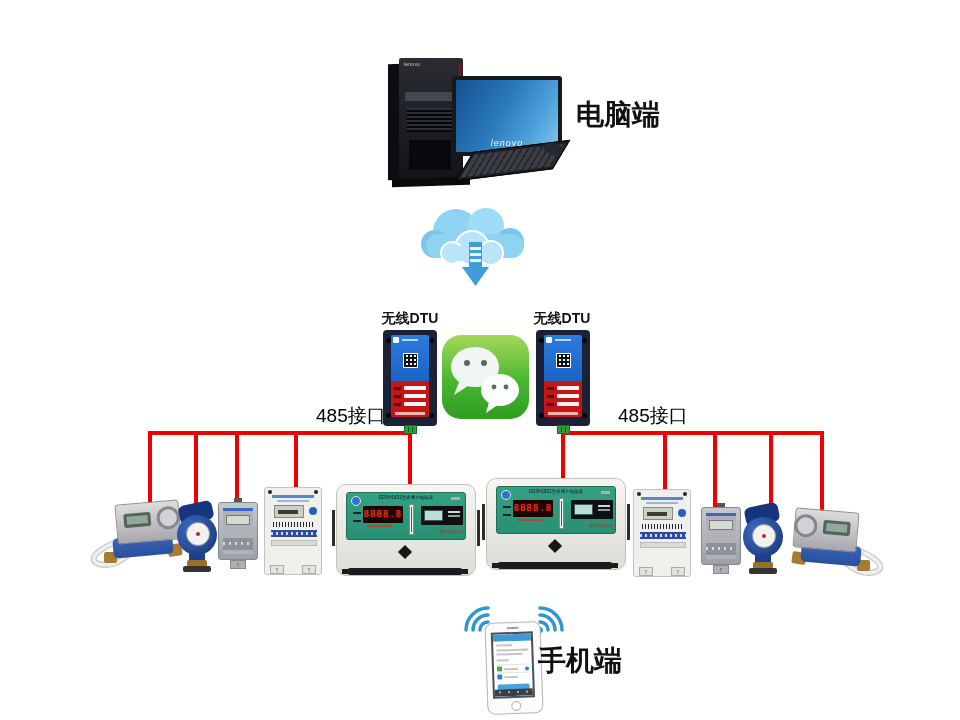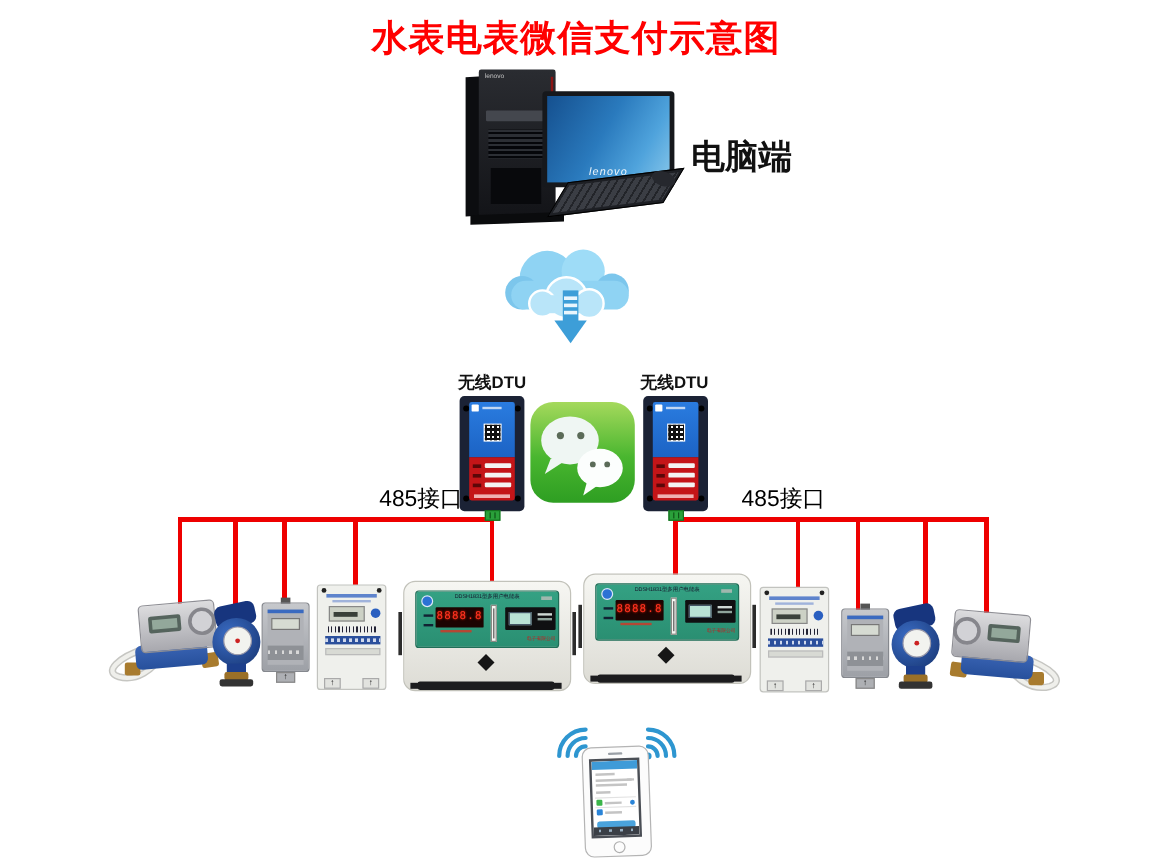--- a/index.html
+++ b/index.html
@@ -125,21 +125,20 @@
   .ph-nav{position:absolute;left:0;bottom:0;width:100%;height:7px;background:#3a3f46;
           background-image:repeating-linear-gradient(90deg,#9ab0c2 0 2px,transparent 2px 9px);background-size:80% 2px;background-position:4px 2px;background-repeat:no-repeat;}
   .ph-home{position:absolute;left:23px;top:78px;width:8px;height:8px;border:1px solid #b0b0b0;border-radius:50%;}
   .wifi{z-index:2;}
 </style>
 </head>
 <body>
 
 <div id="canvas">
 
-  <div class="abs" id="main-title">水表电表微信支付示意图</div>
 
   <svg id="wires" class="abs" width="960" height="720" viewBox="0 0 960 720" shape-rendering="crispEdges">
     <g stroke="#ee0000" stroke-width="4" fill="none">
       <path d="M410,424 V490"></path>
         <path d="M148,433 H412"></path>
       <path d="M150,433 V508"></path>
         <path d="M196,433 V514"></path>
         <path d="M237,433 V505"></path>
         <path d="M296,433 V494"></path>
       <path d="M563,424 V484"></path>
@@ -164,21 +163,21 @@
     <div class="monitor-screen">
       <div class="screen-brand">lenovo</div>
     </div>
   </div>
   <div class="abs monitor-neck"></div>
   <div class="abs monitor-foot"></div>
   <div class="abs keyboard">
       <div class="keyboard-keys"></div>
     </div>
   <div class="abs mouse"></div>
-  <div class="abs big-label" style="left:576px;top:112px;">电脑端</div>
+  <div class="abs big-label" style="left:576px;top:96px;">电脑端</div>
 
   <div class="abs cloud-wrap">
     <svg width="110" height="92" viewBox="0 0 110 92">
       <circle cx="36" cy="32" r="23" fill="#8fd3f3"></circle>
       <circle cx="66" cy="26" r="18" fill="#9edcf7"></circle>
       <circle cx="90" cy="42" r="14" fill="#7cc6ec"></circle>
       <circle cx="15" cy="44" r="14" fill="#7cc6ec"></circle>
       <rect x="6" y="34" width="98" height="24" rx="12" fill="#8fd3f3"></rect>
       <circle cx="52" cy="48" r="17" fill="#b9e5f9" stroke="#ffffff" stroke-width="2"></circle>
       <circle cx="32" cy="53" r="11" fill="#b9e5f9" stroke="#ffffff" stroke-width="2"></circle>
@@ -448,14 +447,15 @@
       </div>
       <div class="ph-row" style="top:38px;">
         <div class="ph-ic" style="background:#2a84d8;"></div>
         <div class="ph-bar" style="left:8px;top:3px;width:14px;"></div>
       </div>
       <div class="ph-btn"></div>
       <div class="ph-nav"></div>
     </div>
     <div class="ph-home"></div>
   </div>
+  <div class="abs big-label" style="left:538px;top:642px;">手机端</div>
 
 </div>
 
 </body></html>

